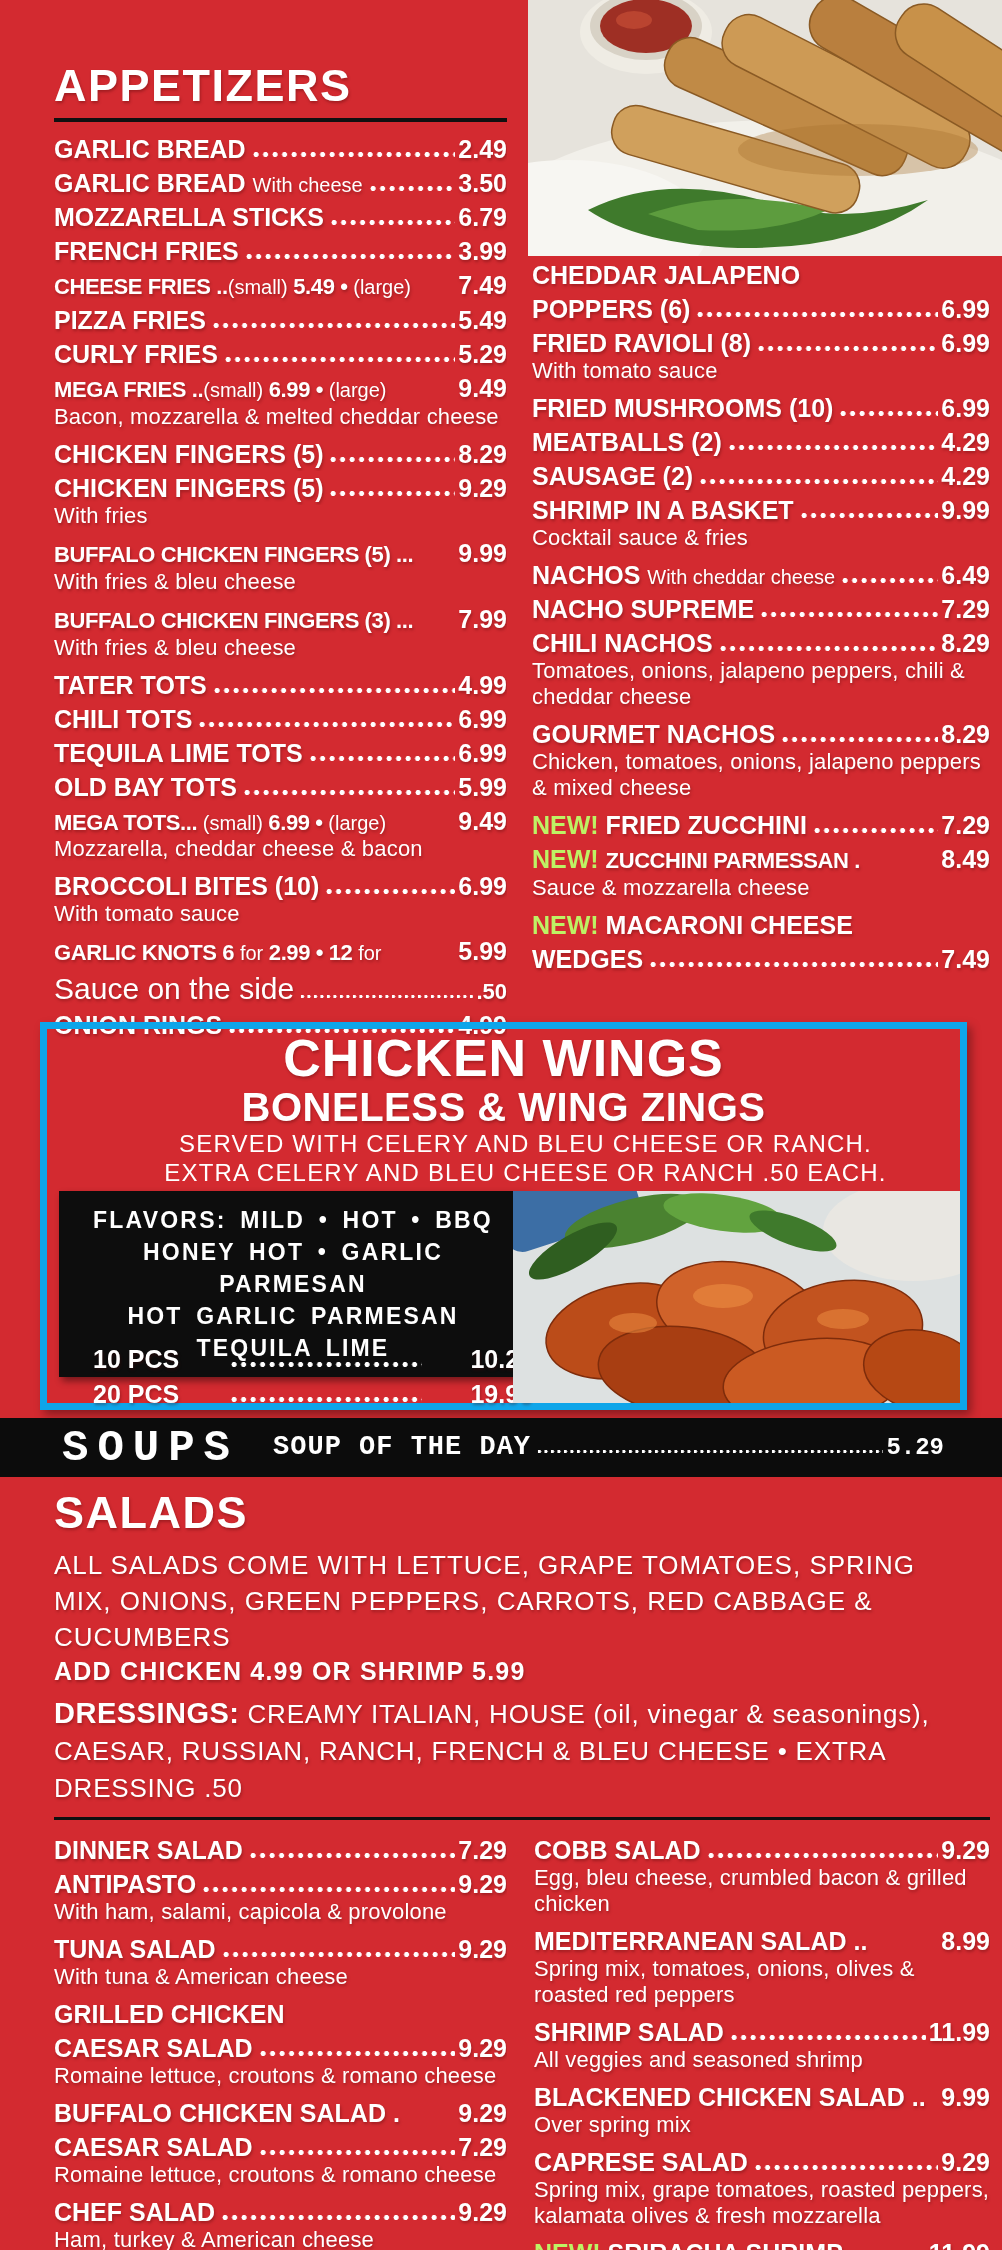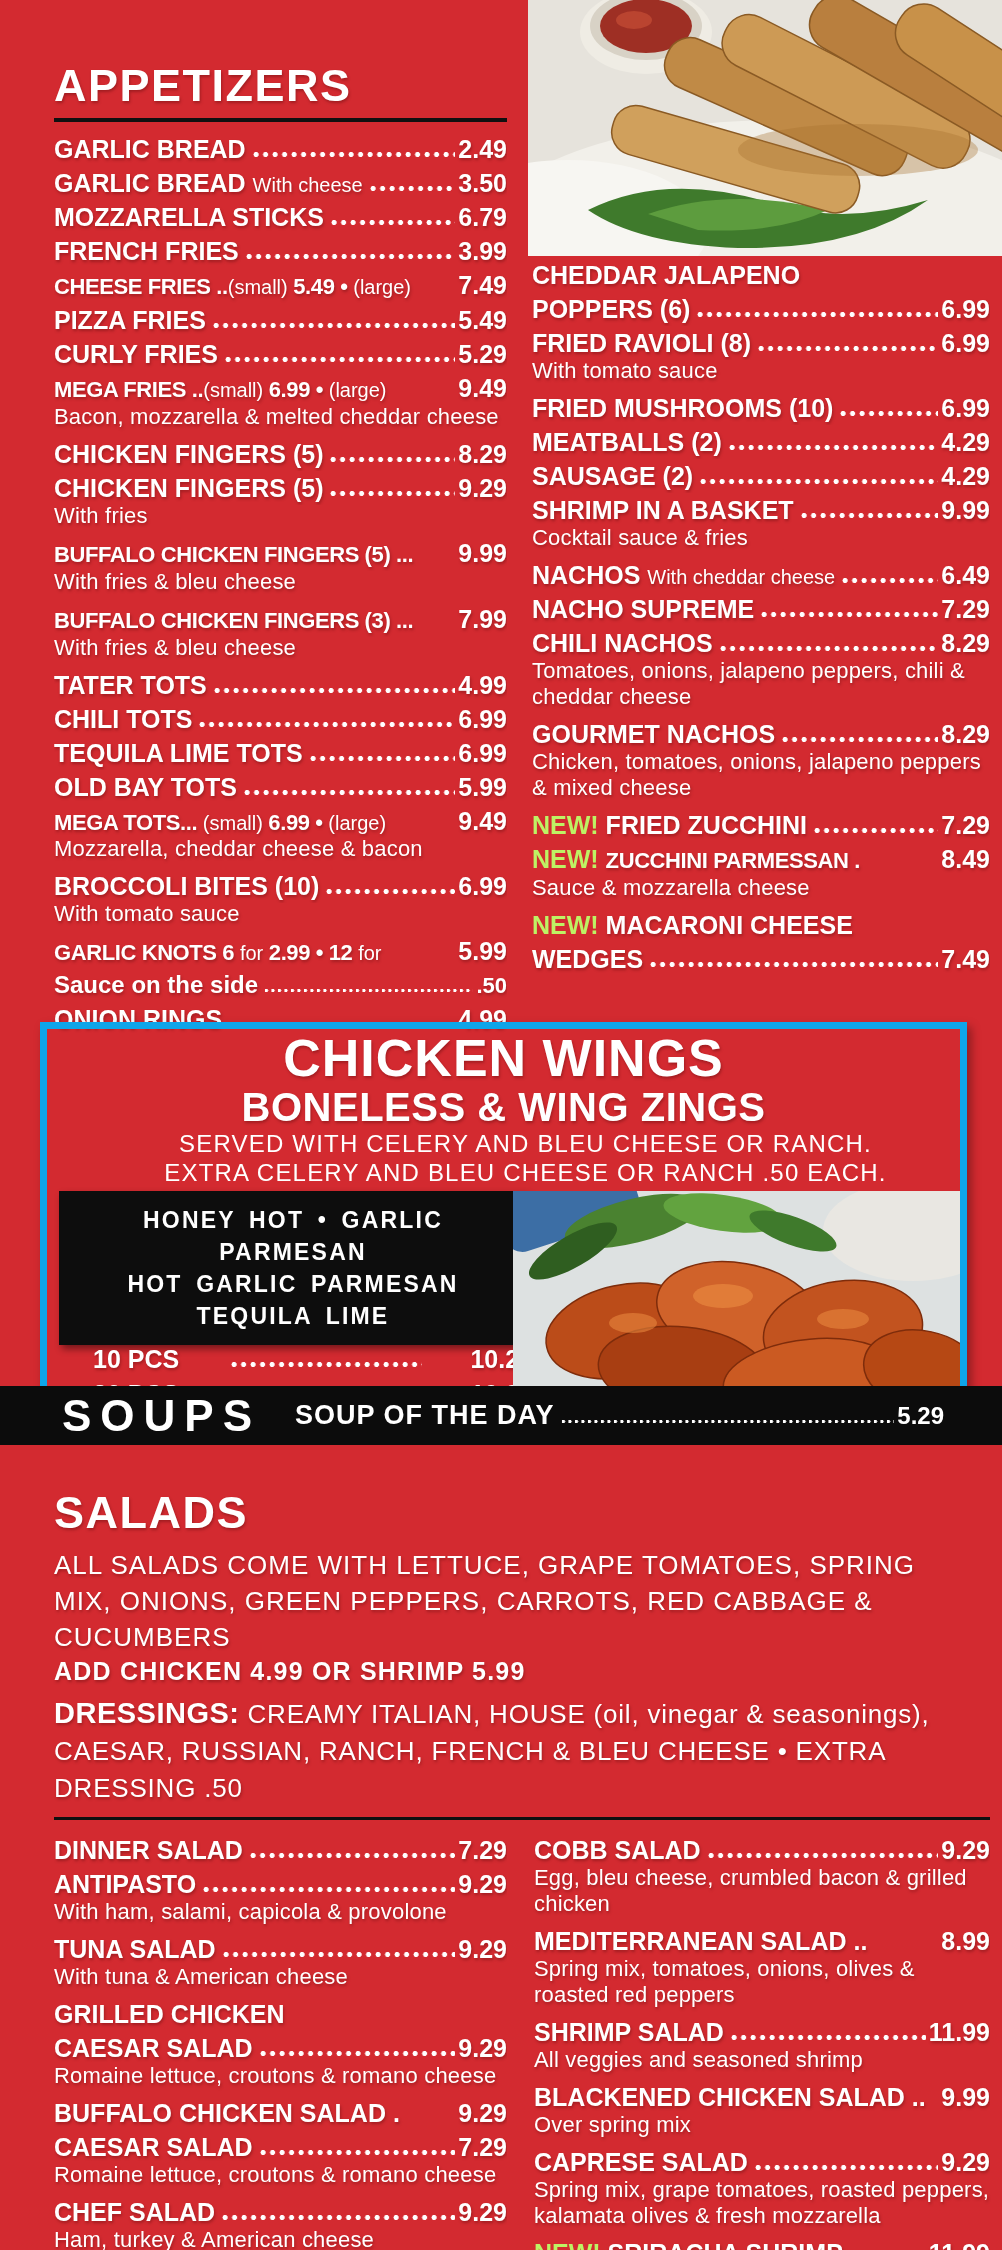--- a/index.html
+++ b/index.html
@@ -23,21 +23,21 @@
   .title-rule { height:4px; background:#101010; margin:8px 0 10px; }
 
   
   .row { display:flex; align-items:baseline; padding:4px 0; line-height:1.04;
          text-shadow:1px 2px 3px rgba(70,5,5,.35); overflow:hidden; }
   .nm { white-space:nowrap; }
   .seg-b  { font-size:25px; font-weight:700; }
   .seg-bn { font-size:22px; font-weight:700; letter-spacing:-0.4px; }
   .seg-r  { font-size:20px; font-weight:400; }
   .seg-nw { font-size:25px; font-weight:700; color:#bef264; text-shadow:none; }
-  .seg-d  { font-size:24px; font-weight:700;text-align:center; }
+  .seg-d  { font-size:30px; font-weight:400;text-align:center; }
   .price { font-size:25px; font-weight:700; white-space:nowrap; margin-left:auto; }
   .dots { flex:1 1 12px; min-width:10px; height:7px; margin:0 3px 2px 6px; align-self:baseline;
           background-image:radial-gradient(circle at 4px 3.5px, #fff 2.3px, rgba(255,255,255,0) 2.8px);
           background-size:9.5px 7px; background-repeat:repeat-x; background-position:left bottom; }
   .rowd .price { font-size:22px; font-weight:700; }
   .dots-sm { height:5px; margin-bottom:4px;
           background-image:radial-gradient(circle at 2.5px 2.5px, #fff 1.5px, rgba(255,255,255,0) 1.9px);
           background-size:6.5px 5px; }
   .desc { font-size:22px; font-weight:400; line-height:26px; margin:-2px 0 7px; letter-spacing:.2px;
           text-shadow:1px 2px 3px rgba(70,5,5,.35); }
@@ -49,22 +49,22 @@
   .wings-sub   { text-align:center; font-size:40px; font-weight:700; letter-spacing:.5px; line-height:44px; }
   .wings-note  { text-align:center; font-size:24px; font-weight:400; letter-spacing:1.2px; line-height:29px;padding-left:44px; }
   #flavors { position:absolute; left:12px; top:162px; width:468px; background:#0d0d0d;
              padding:13px 6px; box-shadow:3px 4px 7px rgba(0,0,0,.45); }
   .flavor-line { text-align:center; font-size:23px; font-weight:700; letter-spacing:2.2px;
                  word-spacing:5px; line-height:32px; }
   #wing-sizes { position:absolute; left:46px; top:312px; width:440px; }
   #wing-sizes .row { padding:4.5px 0;gap:45px; }
 
   
-  #soups-bar { position:absolute; left:0; top:1386px; width:1002px; height:59px; background:#0c0c0c;
-               display:flex; align-items:center; padding:0 58px 0 62px; }
+  #soups-bar { position:absolute; left:0; top:1418px; width:1002px; height:59px; background:#0c0c0c;
+               display:flex; align-items:center; padding:0 58px 0 62px;font-family:Liberation Mono, monospace; }
   #soups-label { font-size:44px; font-weight:700; letter-spacing:9px; margin-right:34px; }
   #soups-bar .row { flex:1; padding:0; text-shadow:none; }
   #soups-bar .seg-b { letter-spacing:1px; font-size:27px; }
   #soups-bar .price { font-size:24px; }
 
   
   #salads { position:absolute; left:54px; top:1489px; width:936px; }
   .sal-intro { font-size:26px; font-weight:400; letter-spacing:1px; line-height:36px; margin-top:10px; width:920px; }
   .sal-add   { font-size:25px; font-weight:700; letter-spacing:1.2px; line-height:32px; }
   .sal-dress { font-size:26px; font-weight:400; letter-spacing:.8px; line-height:37px; margin-top:8px; }
@@ -297,20 +297,21 @@
       </div>
     </div>
 </div>
 
 <div id="wings-box">
   <div class="wings-title shadowed">CHICKEN WINGS</div>
   <div class="wings-sub shadowed">BONELESS &amp; WING ZINGS</div>
   <div class="wings-note">SERVED WITH CELERY AND BLEU CHEESE OR RANCH.</div>
   <div class="wings-note">EXTRA CELERY AND BLEU CHEESE OR RANCH .50 EACH.</div>
   <div id="flavors">
+      <div class="flavor-line">FLAVORS: MILD • HOT • BBQ</div>
       <div class="flavor-line">HONEY HOT • GARLIC PARMESAN</div>
       <div class="flavor-line">HOT GARLIC PARMESAN</div>
       <div class="flavor-line">TEQUILA LIME</div>
     </div>
   <div id="wing-sizes">
       <div class="row">
         <span class="nm"><span class="seg-b">10 PCS</span></span>
         <span class="dots"></span>
         <span class="price">10.29</span>
       </div>

